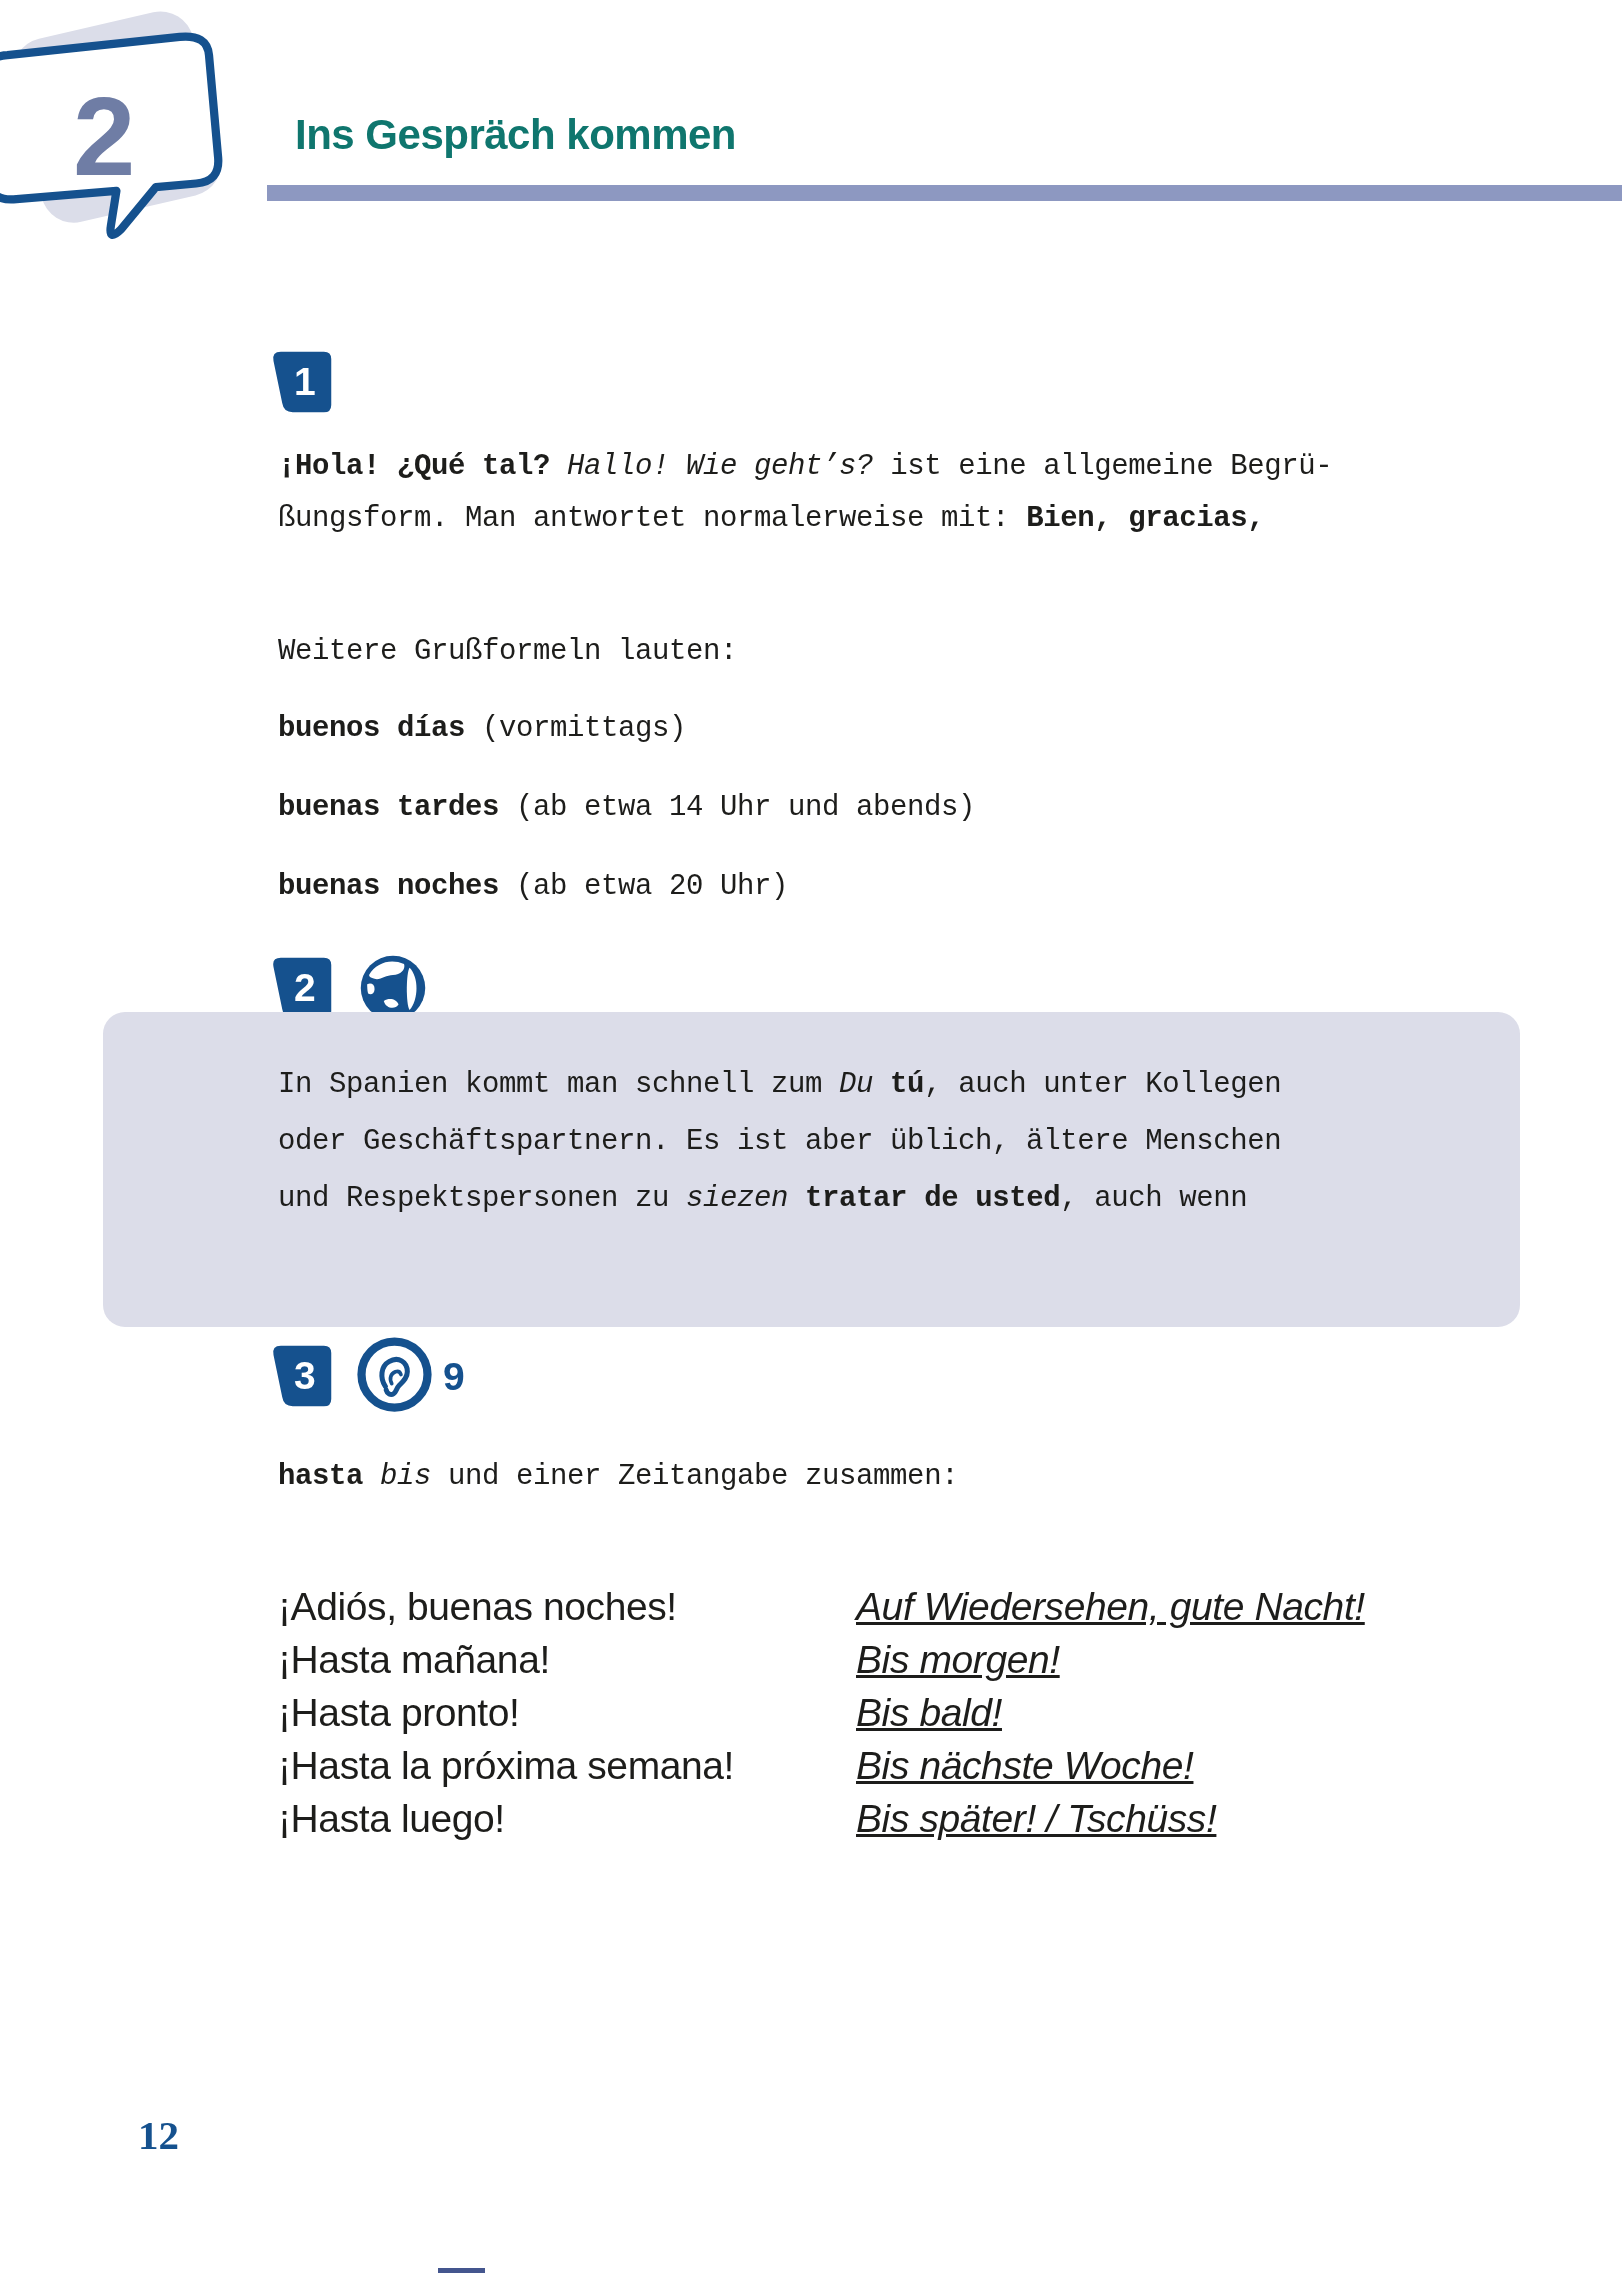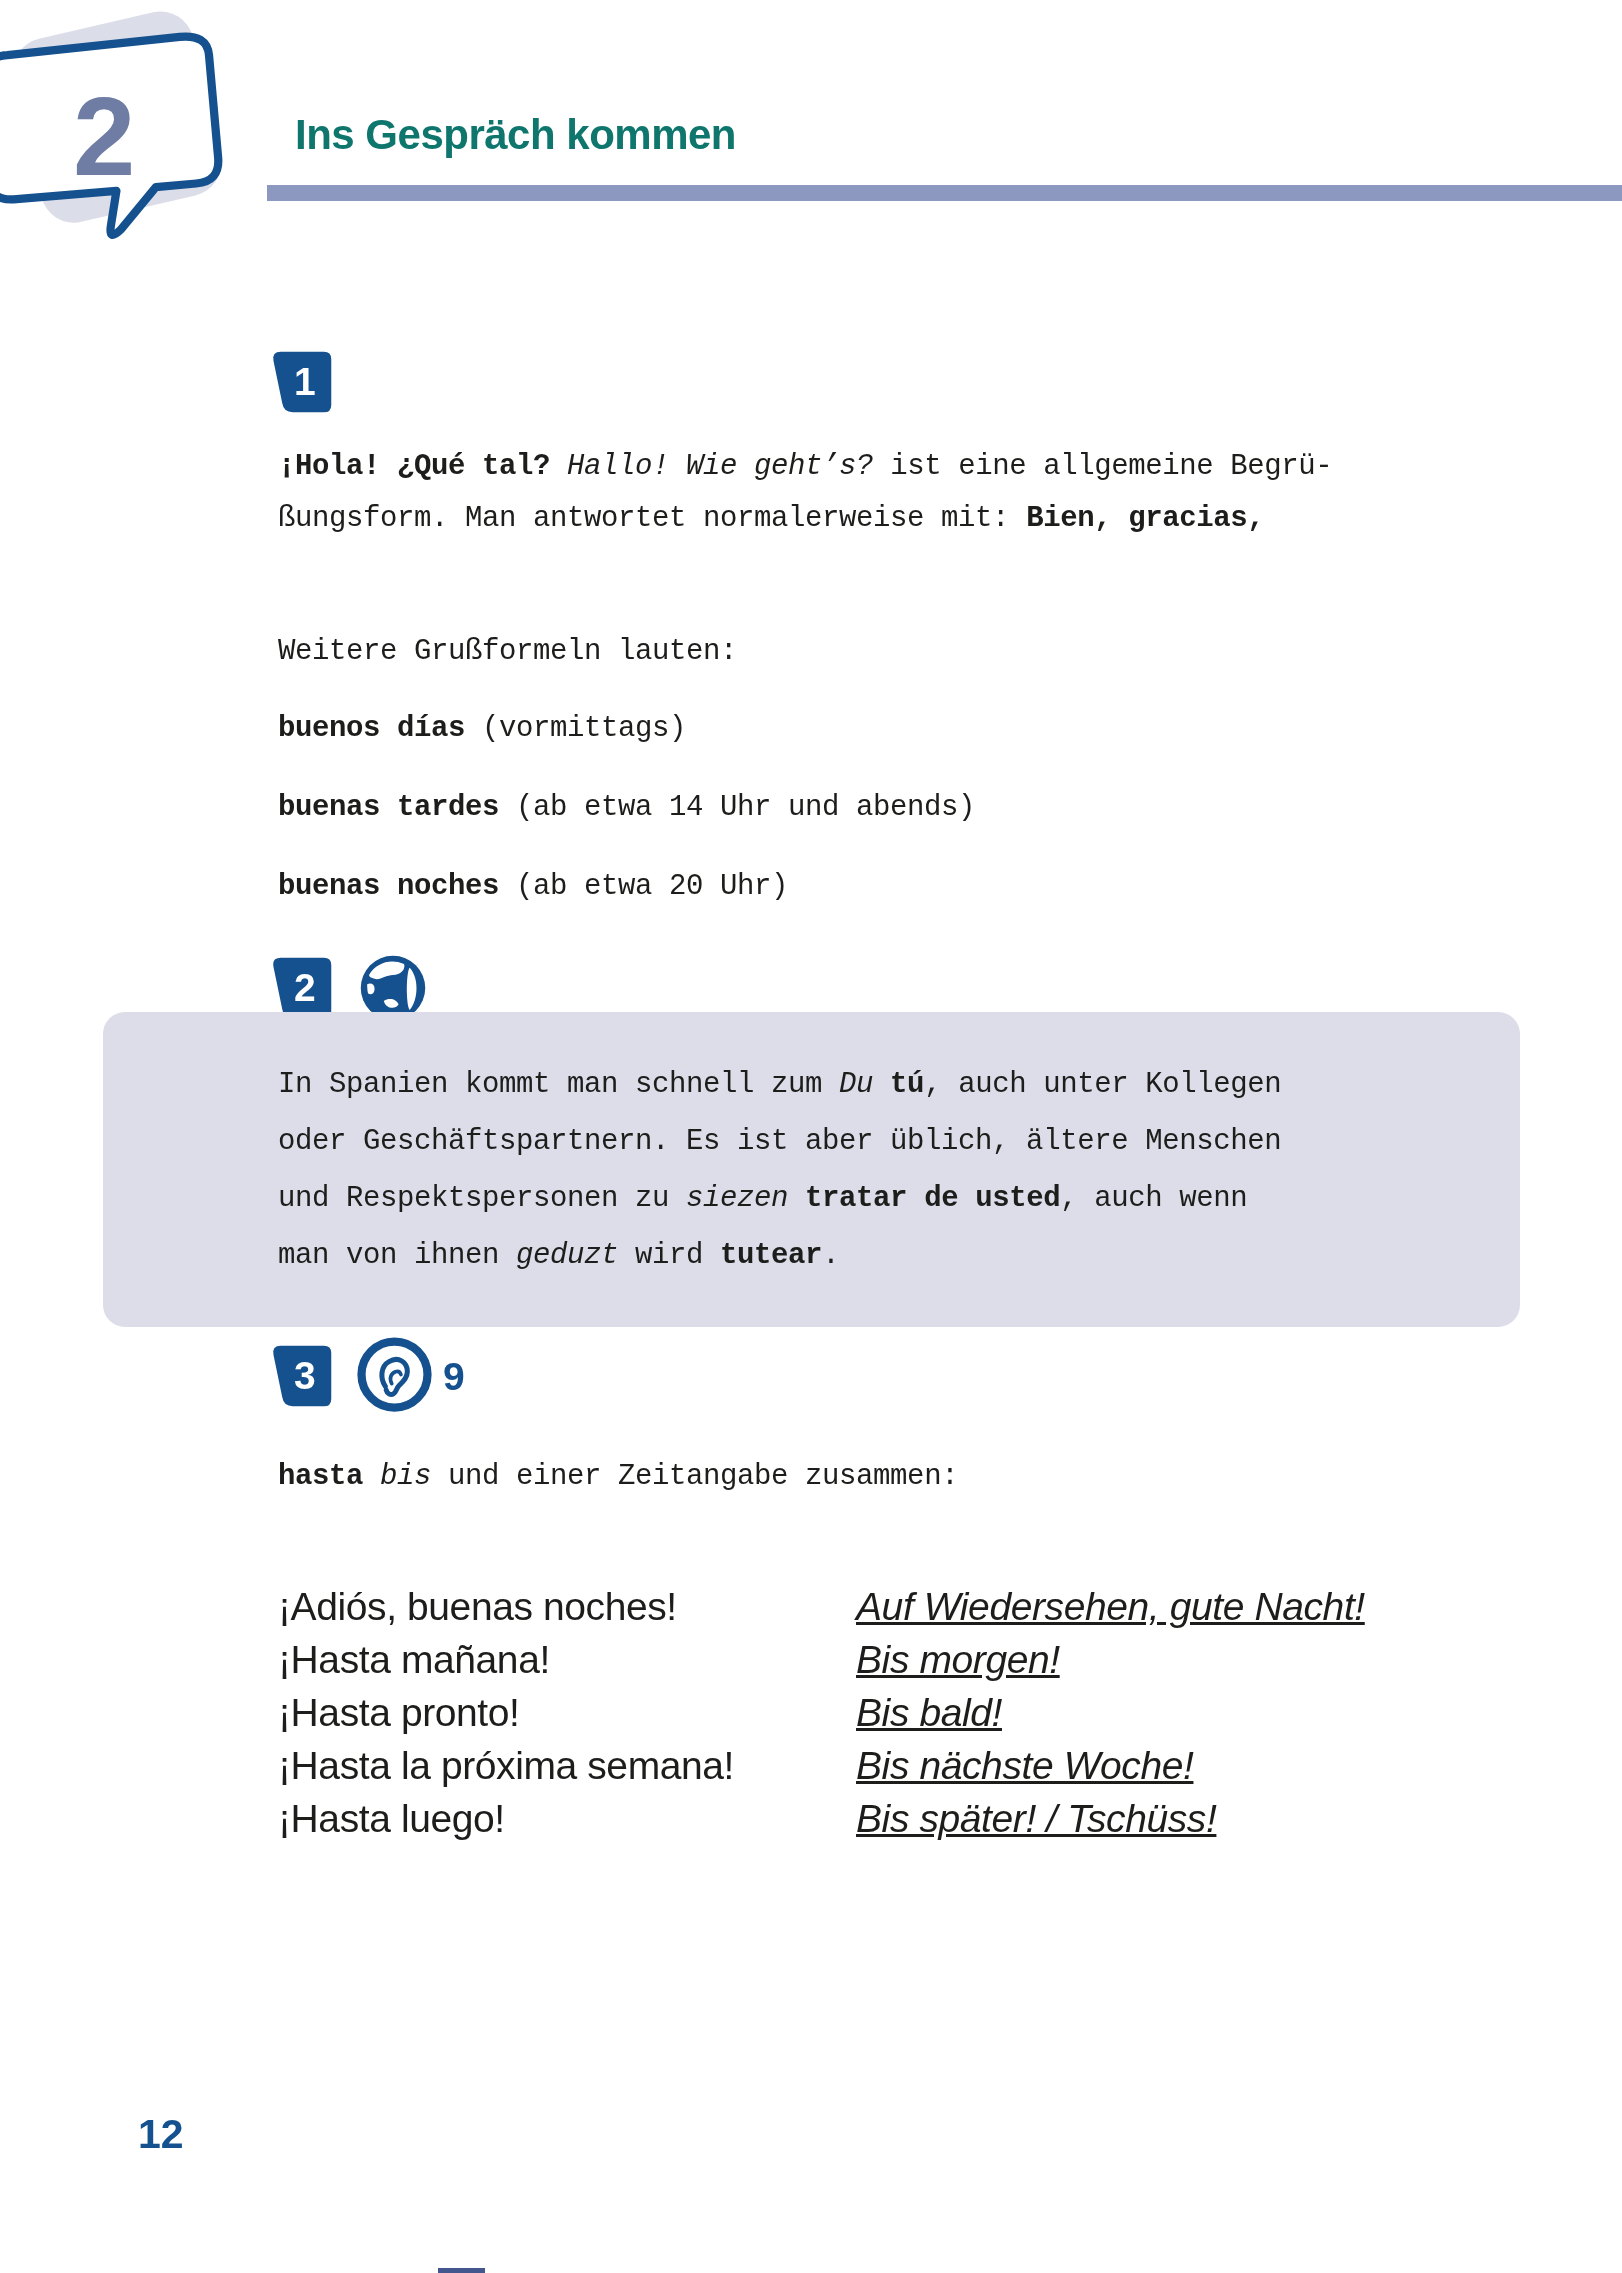--- a/index.html
+++ b/index.html
@@ -62,21 +62,21 @@
 
   
   .farewells{position:absolute;left:278px;top:1585px;width:1157px;}
   .farewell-row{position:relative;height:53px;font-size:39px;letter-spacing:-0.4px;}
   .farewell-row .es{position:absolute;left:0;font-weight:400;white-space:pre;}
   .farewell-row .de{position:absolute;left:578px;font-style:italic;white-space:pre;text-decoration:underline;}
 
   
   .page-num{
     position:absolute;left:138px;top:2111px;
-    font-size:41px;font-weight:600;color:#15518e;
+    font-size:41px;font-weight:600;color:#15518e;font-family:Liberation Serif, serif;
   }
   .edge-tab{
     position:absolute;left:438px;top:2268px;
     width:47px;height:5.5px;background:#44568e;
   }
 </style>
 </head>
 <body>
 
 <div class="page">
@@ -128,21 +128,20 @@
     <path fill="#ffffff" d="M 10,34 C 14,32 18,34 18,39 C 18,44 14,46 11,44 C 10,41 10,37 10,34 Z"></path>
     <path fill="#ffffff" d="M 56,16 C 66,26 66,50 56,62 C 52,56 52,22 56,16 Z"></path>
     <path fill="#ffffff" d="M 28,52 C 34,48 42,50 44,56 C 40,62 30,60 28,52 Z"></path>
   </svg>
 
   <div class="infobox"></div>
   <div class="rich boxtext abs" style="left:278px;top:1056px">
       <div class="line"><span class="seg-r">In Spanien kommt man schnell zum </span><span class="seg-i">Du </span><span class="seg-b">tú</span><span class="seg-r">, auch unter Kollegen</span></div>
       <div class="line"><span class="seg-r">oder Geschäftspartnern. Es ist aber üblich, ältere Menschen</span></div>
       <div class="line"><span class="seg-r">und Respektspersonen zu </span><span class="seg-i">siezen </span><span class="seg-b">tratar de usted</span><span class="seg-r">, auch wenn</span></div>
-      <div class="line"><span class="seg-r">man von ihnen </span><span class="seg-i">geduzt </span><span class="seg-r">wird </span><span class="seg-b">tutear</span><span class="seg-r">.</span></div>
     </div>
 
   <div class="badge" style="left:268px;top:1343px">
     <svg width="66" height="66" viewBox="0 0 72 72">
       <path d="M 6,13 Q 4,3 14,3 L 61,3 Q 69,3 69,11 L 69,61 Q 69,69 61,69 L 27,69 Q 17,69 15.5,59 Z" fill="#15518e"></path>
     </svg>
     <div class="num">3</div>
   </div>
 
   <svg class="icon-svg" style="left:356px;top:1336px" width="77" height="77" viewBox="0 0 84 84">

